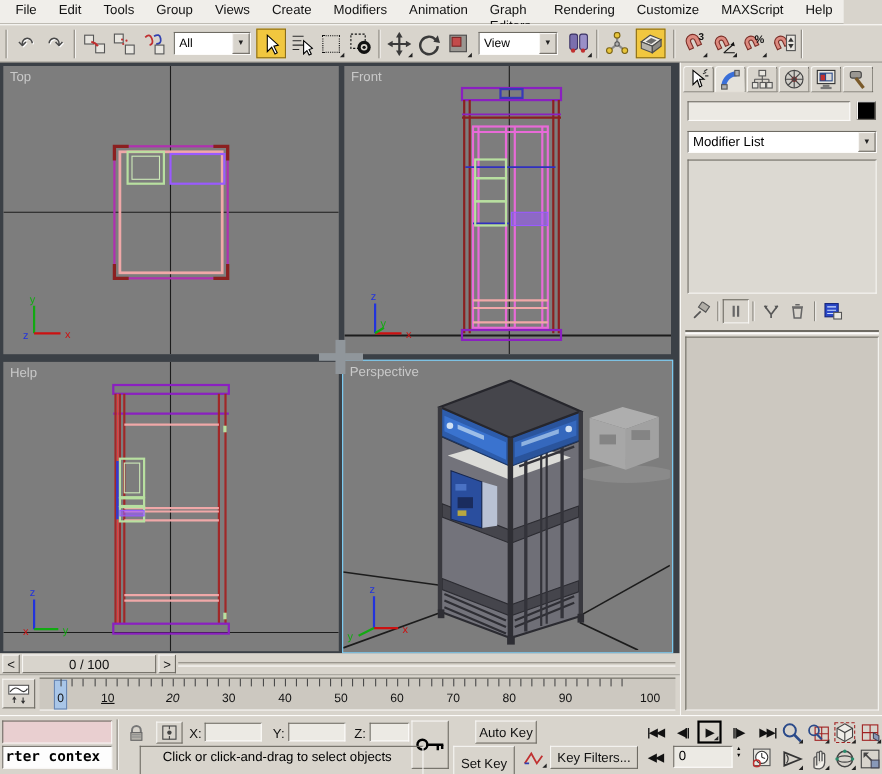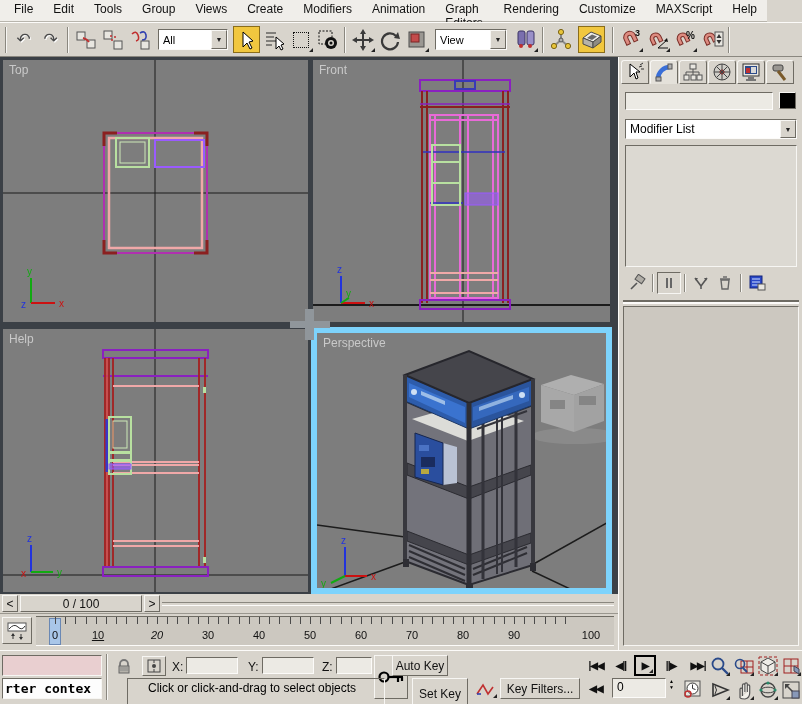--- a/index.html
+++ b/index.html
@@ -24,21 +24,21 @@
   .dd{height:21px;background:#fff;border:1px solid;border-color:#6e6b63 #fcfbf9 #fcfbf9 #6e6b63;
     display:flex;align-items:center;font-size:11px;}
   .dd .txt{flex:1;padding:0 4px;overflow:hidden;white-space:nowrap;}
   .dd .arrowbox{width:16px;height:100%;background:#d8d4cc;border:1px solid;border-color:#f7f6f3 #6e6b63 #6e6b63 #f7f6f3;
     display:flex;align-items:center;justify-content:center;font-size:7px;color:#222;}
   .uglyph{font-size:17px;color:#4a4a4a;line-height:1;text-shadow:1px 1px 0 #fff;}
   
   #vpregion{left:0;top:57px;width:618px;height:537px;background:#3b4046;}
   .viewport{position:absolute;background:#7d7d7d;overflow:hidden;}
   .vplabel{position:absolute;left:6px;top:3px;color:#c9c9c9;font-size:12px;z-index:5;}
-  #vp-persp{border:6px solid #7dd3fc;}
+  #vp-persp{border:1px solid #7dd3fc;}
   .splitbar{position:absolute;background:#90969b;}
   
   #cmdpanel{left:618px;top:57px;width:184px;height:593px;background:#d8d4cc;border-left:1px solid #fcfbf9;}
   .cmdtab{position:absolute;top:3px;width:28px;height:24px;display:flex;align-items:center;justify-content:center;
     border:1px solid;border-color:#f7f6f3 #6e6b63 #6e6b63 #f7f6f3;background:#d8d4cc;border-radius:3px 3px 0 0;}
   .cmdtab.active{background:#e4e1da;border-bottom-color:#e4e1da;}
   .stackbtn{width:24px;height:22px;display:flex;align-items:center;justify-content:center;}
   
   #sliderrow{left:0;top:594px;width:618px;height:20px;background:#d8d4cc;border-bottom:1px solid #9a978f;}
   #trackbar{left:0;top:614px;width:618px;height:36px;background:#d8d4cc;}
@@ -682,21 +682,21 @@
   <div class="raised sbtn abs" style="left:374px;top:4px;width:34px;height:44px">
     <svg width="28" height="20">
         <circle cx="7" cy="10" r="4.5" fill="none" stroke="#000" stroke-width="2.2"></circle>
         <line x1="11" y1="10" x2="26" y2="10" stroke="#000" stroke-width="2.2"></line>
         <line x1="21" y1="10" x2="21" y2="15" stroke="#000" stroke-width="2.2"></line>
         <line x1="25" y1="10" x2="25" y2="14" stroke="#000" stroke-width="2.2"></line>
       </svg>
   </div>
   <div class="sunken abs" style="left:127px;top:27px;width:258px;height:39px;font-size:12px;padding:2px 20px;white-space:nowrap;overflow:hidden">Click or click-and-drag to select objects</div>
 
-  <div class="raised sbtn abs" style="left:392px;top:4px;width:56px;height:21px">
+  <div class="raised sbtn abs" style="left:432px;top:4px;width:56px;height:21px">
       <span>Auto Key</span>
     </div>
   <div class="raised sbtn abs" style="left:412px;top:27px;width:56px;height:31px">
       <span>Set Key</span>
     </div>
 
   <div class="sbtn abs fly" style="left:472px;top:27px;width:26px;height:21px">
       <svg width="20" height="16">
         <polyline points="2,13 8,4 13,13 18,6" fill="none" stroke="#c03030" stroke-width="1.6"></polyline>
         <line x1="2" y1="13" x2="6" y2="13" stroke="#3040b0" stroke-width="1.6"></line>

